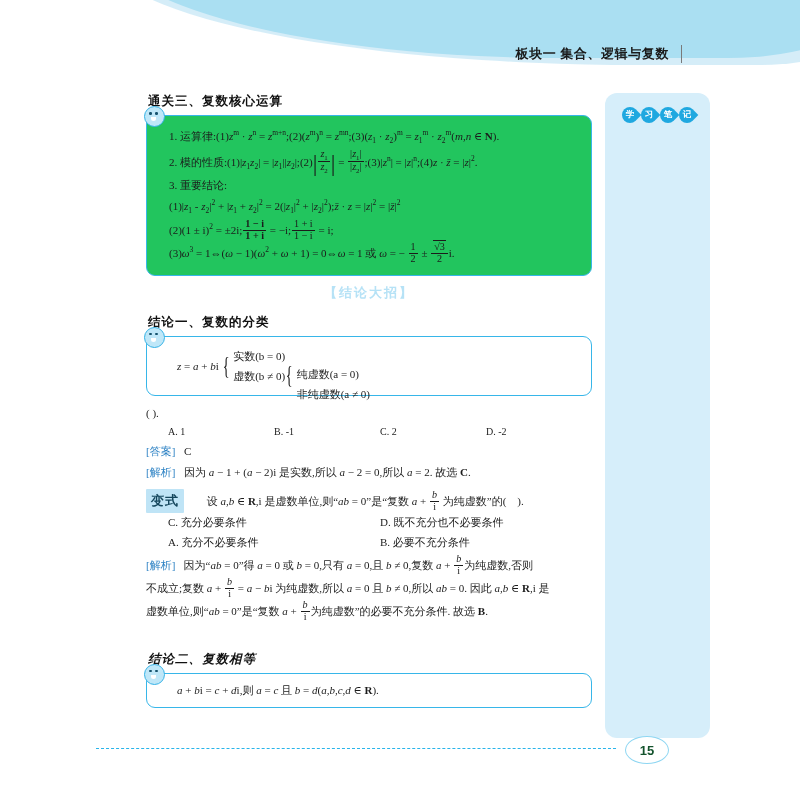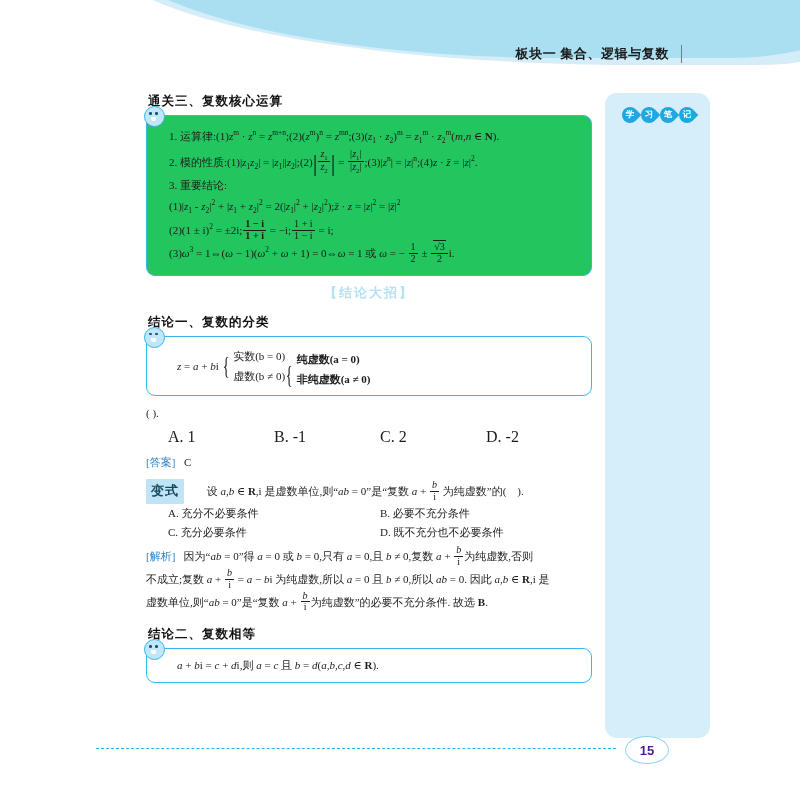--- a/index.html
+++ b/index.html
@@ -113,21 +113,21 @@
     font-weight:bold;font-size:11px;
     padding:0px 4px;margin-right:5px;
   }
   .tag-var{
     display:inline-block;background:#bfe4f6;color:#14465c;
     font-weight:bold;font-size:13px;letter-spacing:1px;
     padding:1px 5px;margin-right:20px;
     border-radius:1px;
   }
   .opts{
-    display:flex;font-size:16px;line-height:1.8;margin-left:22px;
+    display:flex;font-size:10px;line-height:1.8;margin-left:22px;
   }
   .opts > div{flex:1;}
   .opts2{
     display:flex;font-size:11px;line-height:1.78;margin-left:22px;
   }
   .opts2 > div{width:50%;}
   .lbl{color:#2d82c4;font-size:11px;}
   .ansrow{font-size:11px;line-height:1.85;}
   .ansrow .body{margin-left:6px;}
   .sol p{margin:0;font-size:11px;line-height:2.05;}
@@ -171,21 +171,21 @@
   .footer-line{
     position:absolute;left:96px;top:748px;width:520px;height:0;
     border-top:1.4px dashed #29b4ea;
   }
   .pagenum{
     position:absolute;left:625px;top:736px;
     width:42px;height:26px;border-radius:50%;
     border:1.2px solid #8ed6f2;background:#fff;
     display:flex;align-items:center;justify-content:center;
     font-family:"Liberation Sans",sans-serif;
-    font-size:13px;font-weight:bold;color:#4c1d95;
+    font-size:13px;font-weight:bold;color:#14532d;
   }
 </style>
 </head>
 <body>
 
 <div class="top-banner">
   <div class="band-b"></div>
   <div class="band-a"></div>
 </div>
 
@@ -242,70 +242,74 @@
     <div class="smiley"></div>
     <div class="cbox">
       <div class="crow">
         <span style="margin-left:6px;"><i>z</i> = <i>a</i> + <i>b</i>i</span>
         <span class="brace">{</span>
         <span class="stack">
           <span style="display:block;">实数(b = 0)</span>
           <span style="display:block;">虚数(b ≠ 0)</span>
         </span>
         <span class="brace" style="margin-left:-2px;position:relative;top:9px;">{</span>
-        <span class="stack" style="position:relative;top:3px;font-weight:bold;">
+        <span class="stack" style="position:relative;top:18px;">
           <span style="display:block;">纯虚数(a = 0)</span>
           <span style="display:block;">非纯虚数(a ≠ 0)</span>
         </span>
       </div>
     </div>
   </div>
 
   <div style="margin-top:6px;">
     <div class="qline">(    ).</div>
     <div class="opts">
       <div>A. 1</div>
       <div>B. -1</div>
       <div>C. 2</div>
       <div>D. -2</div>
     </div>
     <div class="ansrow">
       <span class="lbl">[答案]</span>
       <span class="body">C</span>
     </div>
+    <div class="ansrow">
+      <span class="lbl">[解析]</span>
+      <span class="body">因为 <i>a</i> − 1 + (<i>a</i> − 2)i 是实数,所以 <i>a</i> − 2 = 0,所以 <i>a</i> = 2. 故选 <b>C</b>.</span>
+    </div>
   </div>
 
   <div style="margin-top:7px;">
     <div class="qline">
       <span class="tag-var">变式</span>
       <span>设 <i>a</i>,<i>b</i> ∈ <b>R</b>,i 是虚数单位,则“<i>ab</i> = 0”是“复数 <i>a</i> + <span class="frac"><span class="n"><i>b</i></span><span class="d">i</span></span> 为纯虚数”的(&nbsp;&nbsp;&nbsp;&nbsp;).</span>
     </div>
     <div class="opts2">
+      <div>C. 充分必要条件</div>
+      <div>D. 既不充分也不必要条件</div>
+    </div>
+    <div class="opts2">
       <div>A. 充分不必要条件</div>
       <div>B. 必要不充分条件</div>
-    </div>
-    <div class="opts2">
-      <div>C. 充分必要条件</div>
-      <div>D. 既不充分也不必要条件</div>
     </div>
     <div class="sol" style="margin-top:2px;">
       <p>
         <span class="lbl">[解析]</span>
         &nbsp;&nbsp;因为“<i>ab</i> = 0”得 <i>a</i> = 0 或 <i>b</i> = 0,只有 <i>a</i> = 0,且 <i>b</i> ≠ 0,复数 <i>a</i> + <span class="frac"><span class="n"><i>b</i></span><span class="d">i</span></span>为纯虚数,否则
       </p>
       <p>
         不成立;复数 <i>a</i> + <span class="frac"><span class="n"><i>b</i></span><span class="d">i</span></span> = <i>a</i> − <i>b</i>i 为纯虚数,所以 <i>a</i> = 0 且 <i>b</i> ≠ 0,所以 <i>ab</i> = 0. 因此 <i>a</i>,<i>b</i> ∈ <b>R</b>,i 是
       </p>
       <p>
         虚数单位,则“<i>ab</i> = 0”是“复数 <i>a</i> + <span class="frac"><span class="n"><i>b</i></span><span class="d">i</span></span>为纯虚数”的必要不充分条件. 故选 <b>B</b>.
       </p>
     </div>
   </div>
 
-  <div class="sec-head" style="margin-top:13px;">结论二、复数相等</div>
+  <div class="sec-head" style="margin-top:28px;font-style:italic;">结论二、复数相等</div>
 
   <div class="fbox-wrap">
     <div class="smiley"></div>
     <div class="ebox">
       <span style="margin-left:6px;"><i>a</i> + <i>b</i>i = <i>c</i> + <i>d</i>i,则 <i>a</i> = <i>c</i> 且 <i>b</i> = <i>d</i>(<i>a</i>,<i>b</i>,<i>c</i>,<i>d</i> ∈ <b>R</b>).</span>
     </div>
   </div>
 
 </div>
 

